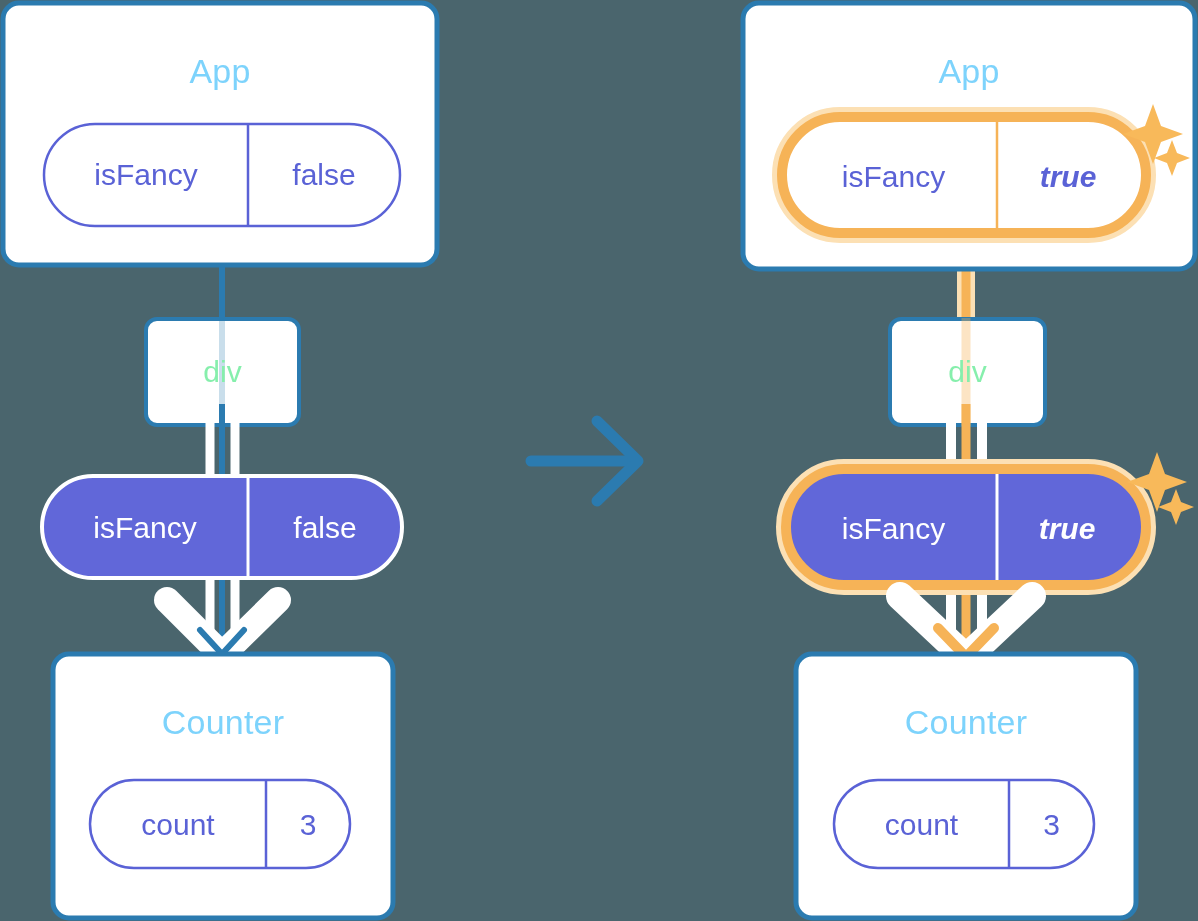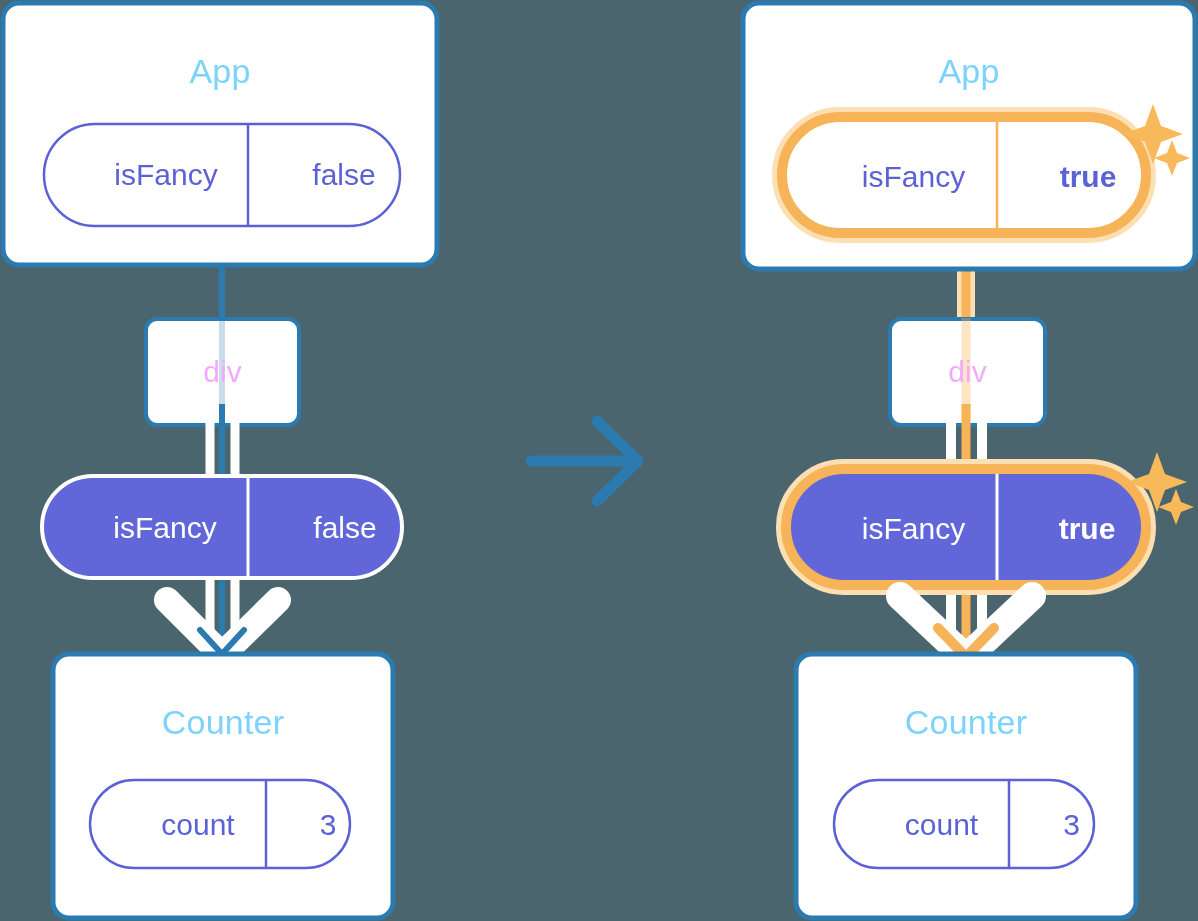--- a/index.html
+++ b/index.html
@@ -21,28 +21,27 @@
     white-space:nowrap;
     pointer-events:none;
   }
   .component-title{
     font-size:34px;
     letter-spacing:.2px;
     color:#7dd3fc;
   }
   .div-title{
     font-size:30px;
-    color:#f0abfc;
+    color:#86efac;
   }
   .pill-text{
     font-size:30px;
     color:#5a62d6;
-    padding-left:20px;
   }
-  .pill-text.bold{font-weight:bold;}
+  .pill-text.bold{font-weight:bold;font-style:italic;}
   .pill-text.onpurple{color:#ffffff;}
   .pill-text.onpurple.bold{color:#ffffff;font-weight:bold;}
 </style>
 </head>
 <body>
 
 <div class="stage">
 
   <svg class="canvas" viewBox="0 0 1198 921" xmlns="http://www.w3.org/2000/svg">
     <defs>

